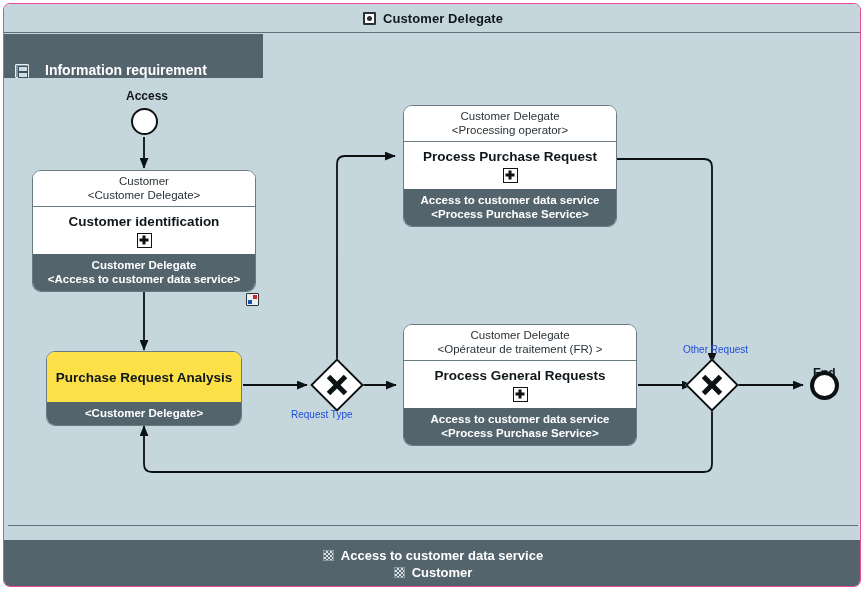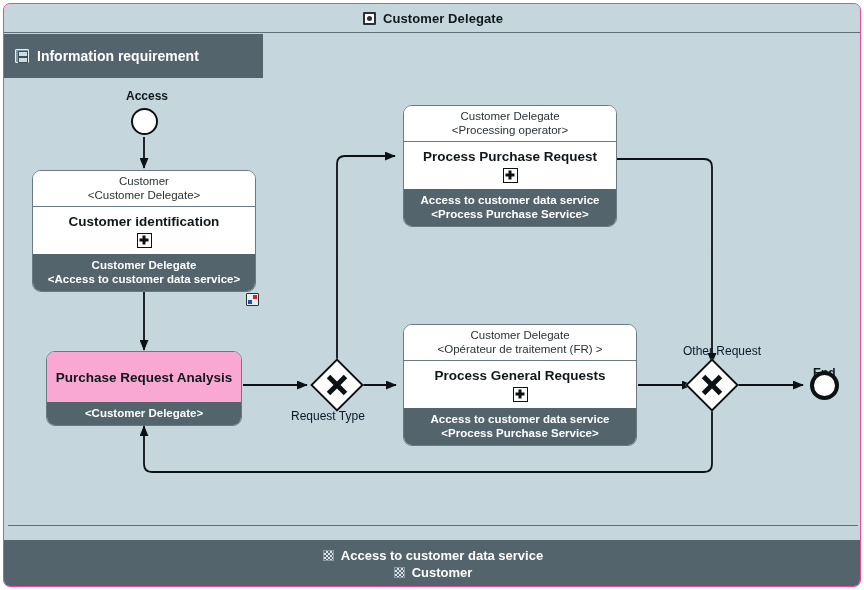--- a/index.html
+++ b/index.html
@@ -54,22 +54,22 @@
     left: 2px; top: 2px; width: 5px; height: 5px;
     background: #2b3238; border-radius: 50%;
   }
 
   
   .lane-header {
     position: absolute;
     left: 0; top: 30px;
     width: 259px; height: 44px;
     background: #54646d;
-    display: flex; align-items: center;
-    padding-left: 11px; gap: 8px;
+    display: flex; align-items: flex-end;
+    padding-left: 11px; gap: 16px;
   }
   .lane-title {
     font-size: 14px; font-weight: bold; color: #ffffff;
   }
   .icon-inforeq {
     width: 14px; height: 14px; flex: none;
     background: #7f98a5;
     border: 1px solid #e8eef1;
     position: relative; border-radius: 1px;
   }
@@ -157,21 +157,21 @@
     position: absolute;
     left: 50%; top: 50%;
     width: 5px; height: 24px;
     background: #0c1114;
     transform-origin: center;
   }
   .gw-x::before { transform: translate(-50%,-50%) rotate(45deg); }
   .gw-x::after  { transform: translate(-50%,-50%) rotate(-45deg); }
   .gw-label {
     position: absolute;
-    font-size: 12px; color: #0f172a;
+    font-size: 10px; color: #1d4ed8;
     white-space: nowrap;
   }
 
   
   .task {
     position: absolute;
     border: 1px solid #6b7a82;
     border-radius: 9px;
     background: #ffffff;
     overflow: hidden;
@@ -187,21 +187,21 @@
     color: #2a3237;
   }
   .task-body {
     flex: 1 1 auto;
     background: #ffffff;
     display: flex; flex-direction: column;
     align-items: center; justify-content: center;
     padding: 5px 4px 4px;
     gap: 3px;
   }
-  .task-body.tinted { background: #f9a8d4; }
+  .task-body.tinted { background: #fde047; }
   .task-name {
     font-size: 13.5px; font-weight: bold; color: #10171b;
     text-align: right; line-height: 1.15;
   }
   .task-foot {
     background: #54646d;
     text-align: center;
     padding: 4px 4px 5px;
     line-height: 1.22;
     font-size: 11.5px; font-weight: bold;

